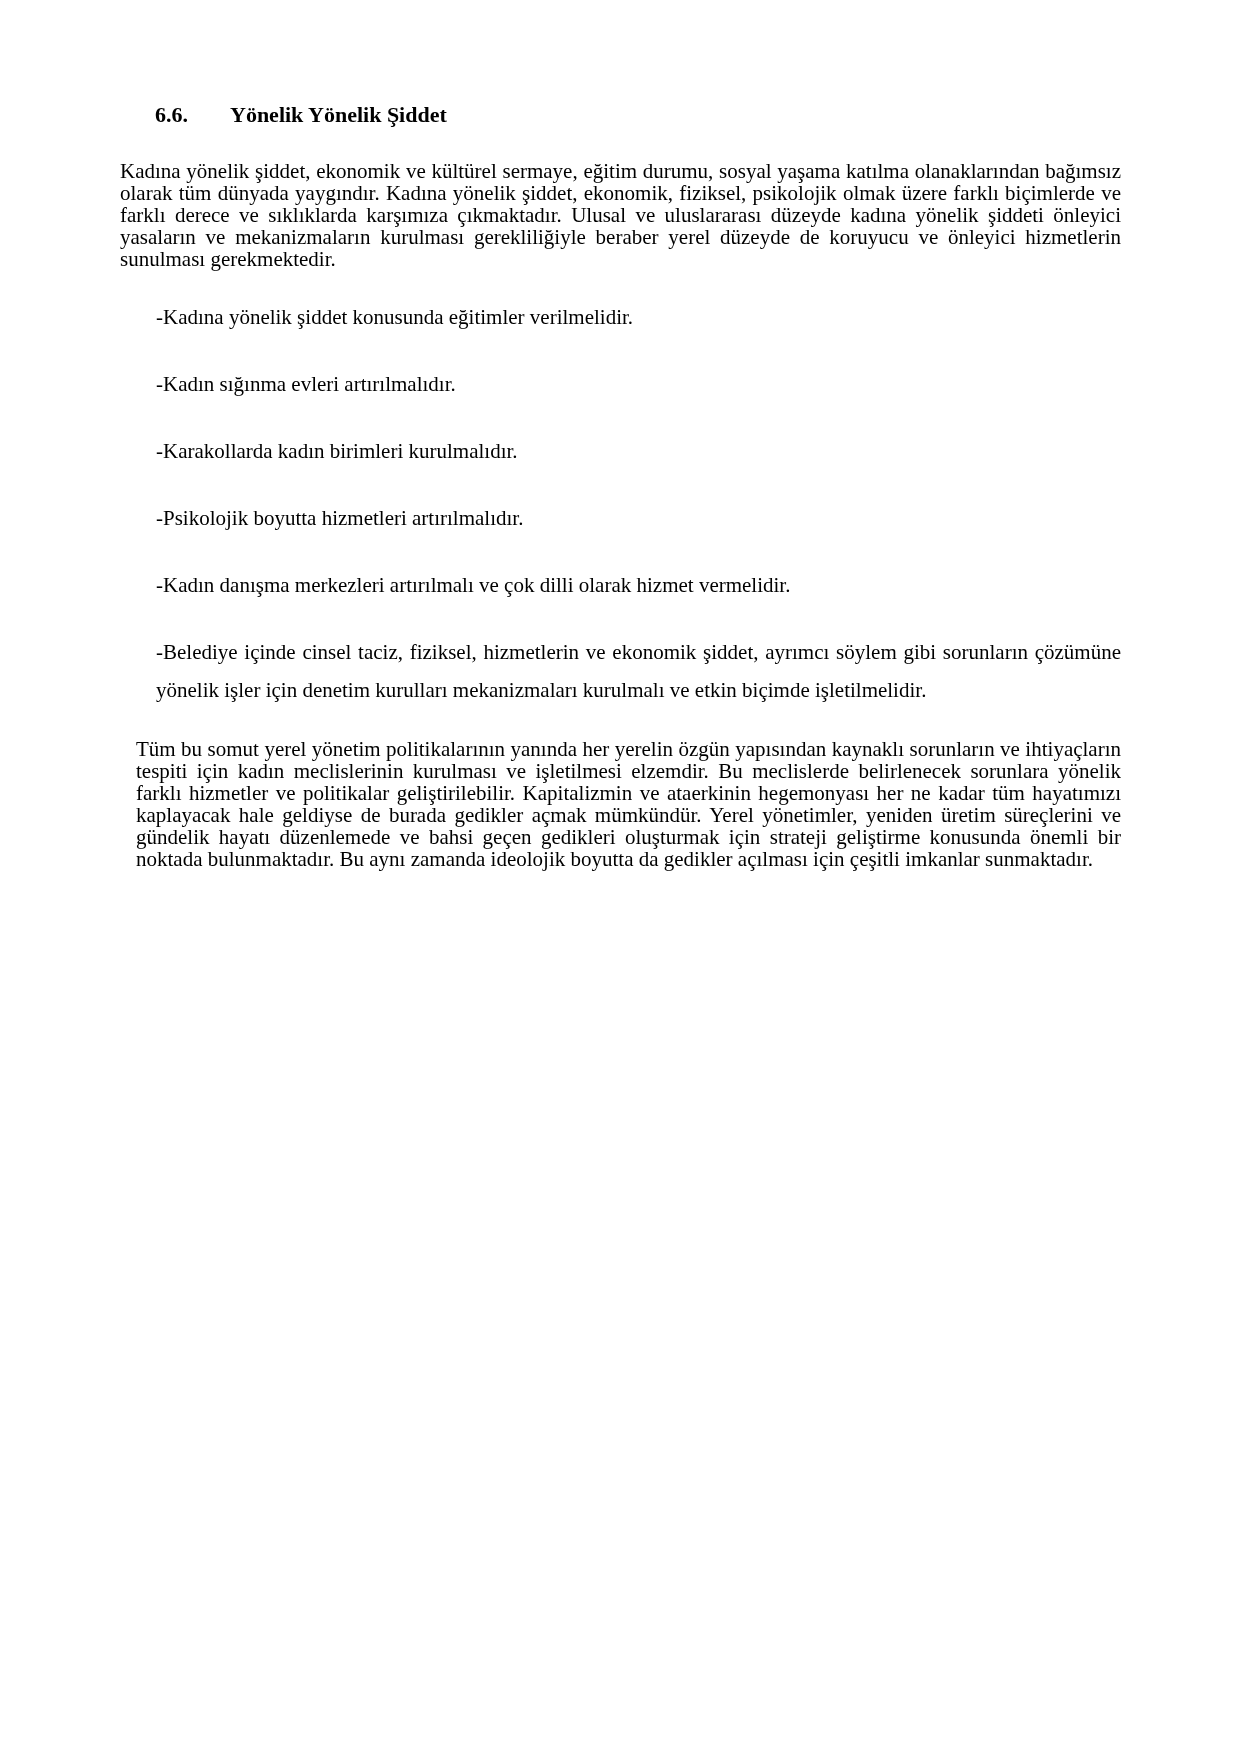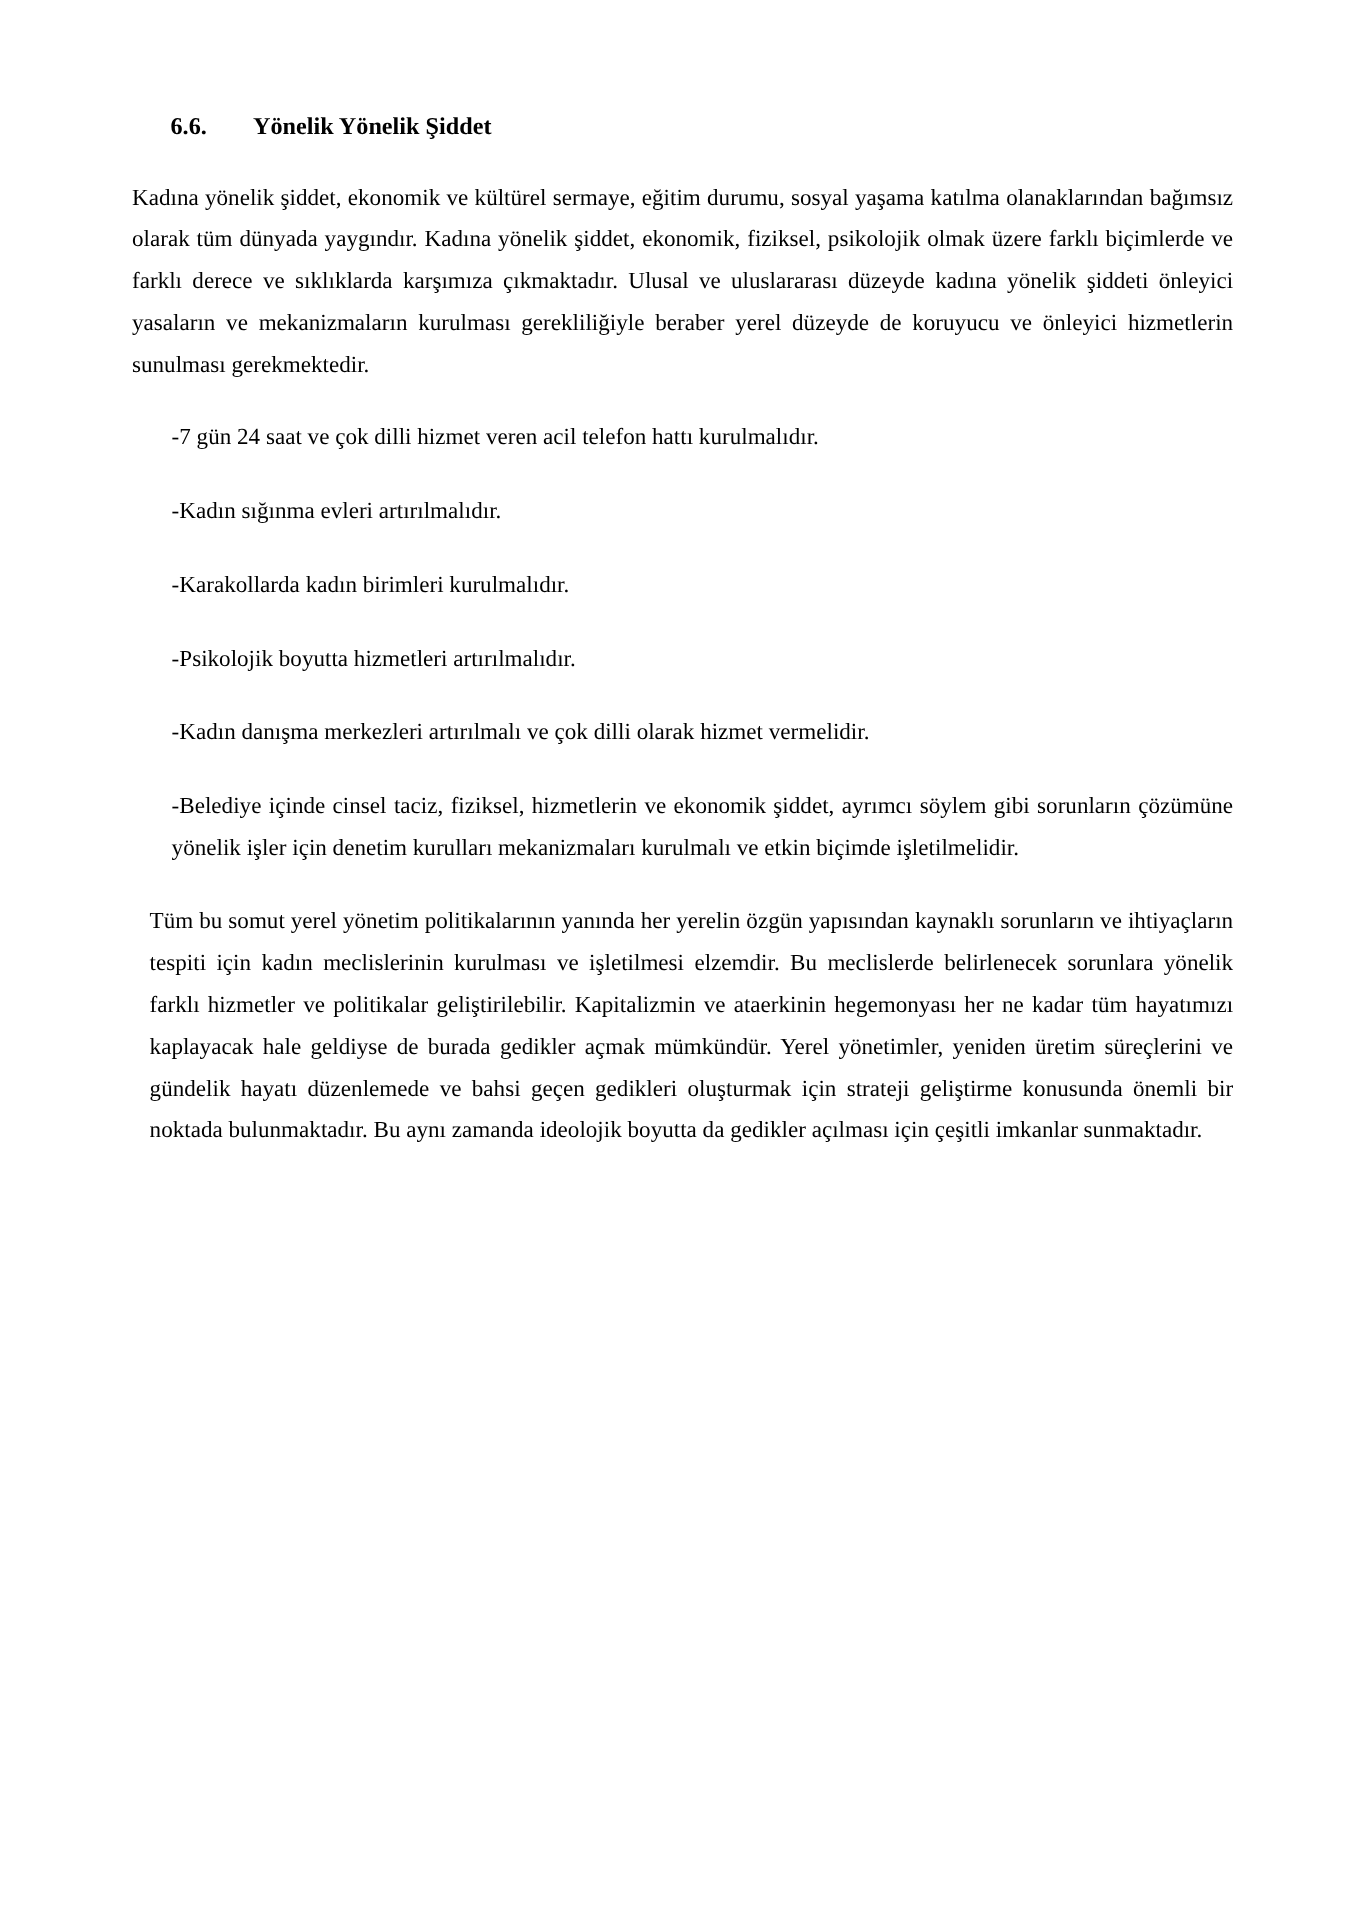--- a/index.html
+++ b/index.html
@@ -27,21 +27,21 @@
     font-weight: bold;
     font-size: 22px;
     line-height: 30px;
     margin: 0 0 30px 35px;
   }
   .doc-heading .heading-number {
     margin-right: 42px;
   }
   .body-paragraph {
     font-size: 21px;
-    line-height: 38px;
+    line-height: 22px;
     text-align: justify;
     margin: 0 0 28px 0;
   }
   .list-item {
     font-size: 21px;
     line-height: 38px;
     text-align: justify;
     margin: 0 0 29px 36px;
   }
   .list-block {
@@ -58,21 +58,21 @@
 <div class="page">
 
   <div class="doc-heading">
     <span class="heading-number">6.6.</span>
     <span class="heading-title">Yönelik Yönelik Şiddet</span>
   </div>
 
   <p class="body-paragraph">Kadına yönelik şiddet, ekonomik ve kültürel sermaye, eğitim durumu, sosyal yaşama katılma olanaklarından bağımsız olarak tüm dünyada yaygındır. Kadına yönelik şiddet, ekonomik, fiziksel, psikolojik olmak üzere farklı biçimlerde ve farklı derece ve sıklıklarda karşımıza çıkmaktadır. Ulusal ve uluslararası düzeyde kadına yönelik şiddeti önleyici yasaların ve mekanizmaların kurulması gerekliliğiyle beraber yerel düzeyde de koruyucu ve önleyici hizmetlerin sunulması gerekmektedir.</p>
 
   <div class="list-block">
-    <p class="list-item">-7 gün 24 saat ve çok dilli hizmet veren acil telefon hattı kurulmalıdır.</p>
+    <p class="list-item">-Kadına yönelik şiddet konusunda eğitimler verilmelidir.</p>
     <p class="list-item">-Kadın sığınma evleri artırılmalıdır.</p>
     <p class="list-item">-Karakollarda kadın birimleri kurulmalıdır.</p>
     <p class="list-item">-Psikolojik boyutta hizmetleri artırılmalıdır.</p>
     <p class="list-item">-Kadın danışma merkezleri artırılmalı ve çok dilli olarak hizmet vermelidir.</p>
     <p class="list-item">-Belediye içinde cinsel taciz, fiziksel, hizmetlerin ve ekonomik şiddet, ayrımcı söylem gibi sorunların çözümüne yönelik işler için denetim kurulları mekanizmaları kurulmalı ve etkin biçimde işletilmelidir.</p>
   </div>
 
   <p class="body-paragraph closing-paragraph">Tüm bu somut yerel yönetim politikalarının yanında her yerelin özgün yapısından kaynaklı sorunların ve ihtiyaçların tespiti için kadın meclislerinin kurulması ve işletilmesi elzemdir. Bu meclislerde belirlenecek sorunlara yönelik farklı hizmetler ve politikalar geliştirilebilir. Kapitalizmin ve ataerkinin hegemonyası her ne kadar tüm hayatımızı kaplayacak hale geldiyse de burada gedikler açmak mümkündür. Yerel yönetimler, yeniden üretim süreçlerini ve gündelik hayatı düzenlemede ve bahsi geçen gedikleri oluşturmak için strateji geliştirme konusunda önemli bir noktada bulunmaktadır. Bu aynı zamanda ideolojik boyutta da gedikler açılması için çeşitli imkanlar sunmaktadır.</p>
 
 </div>

